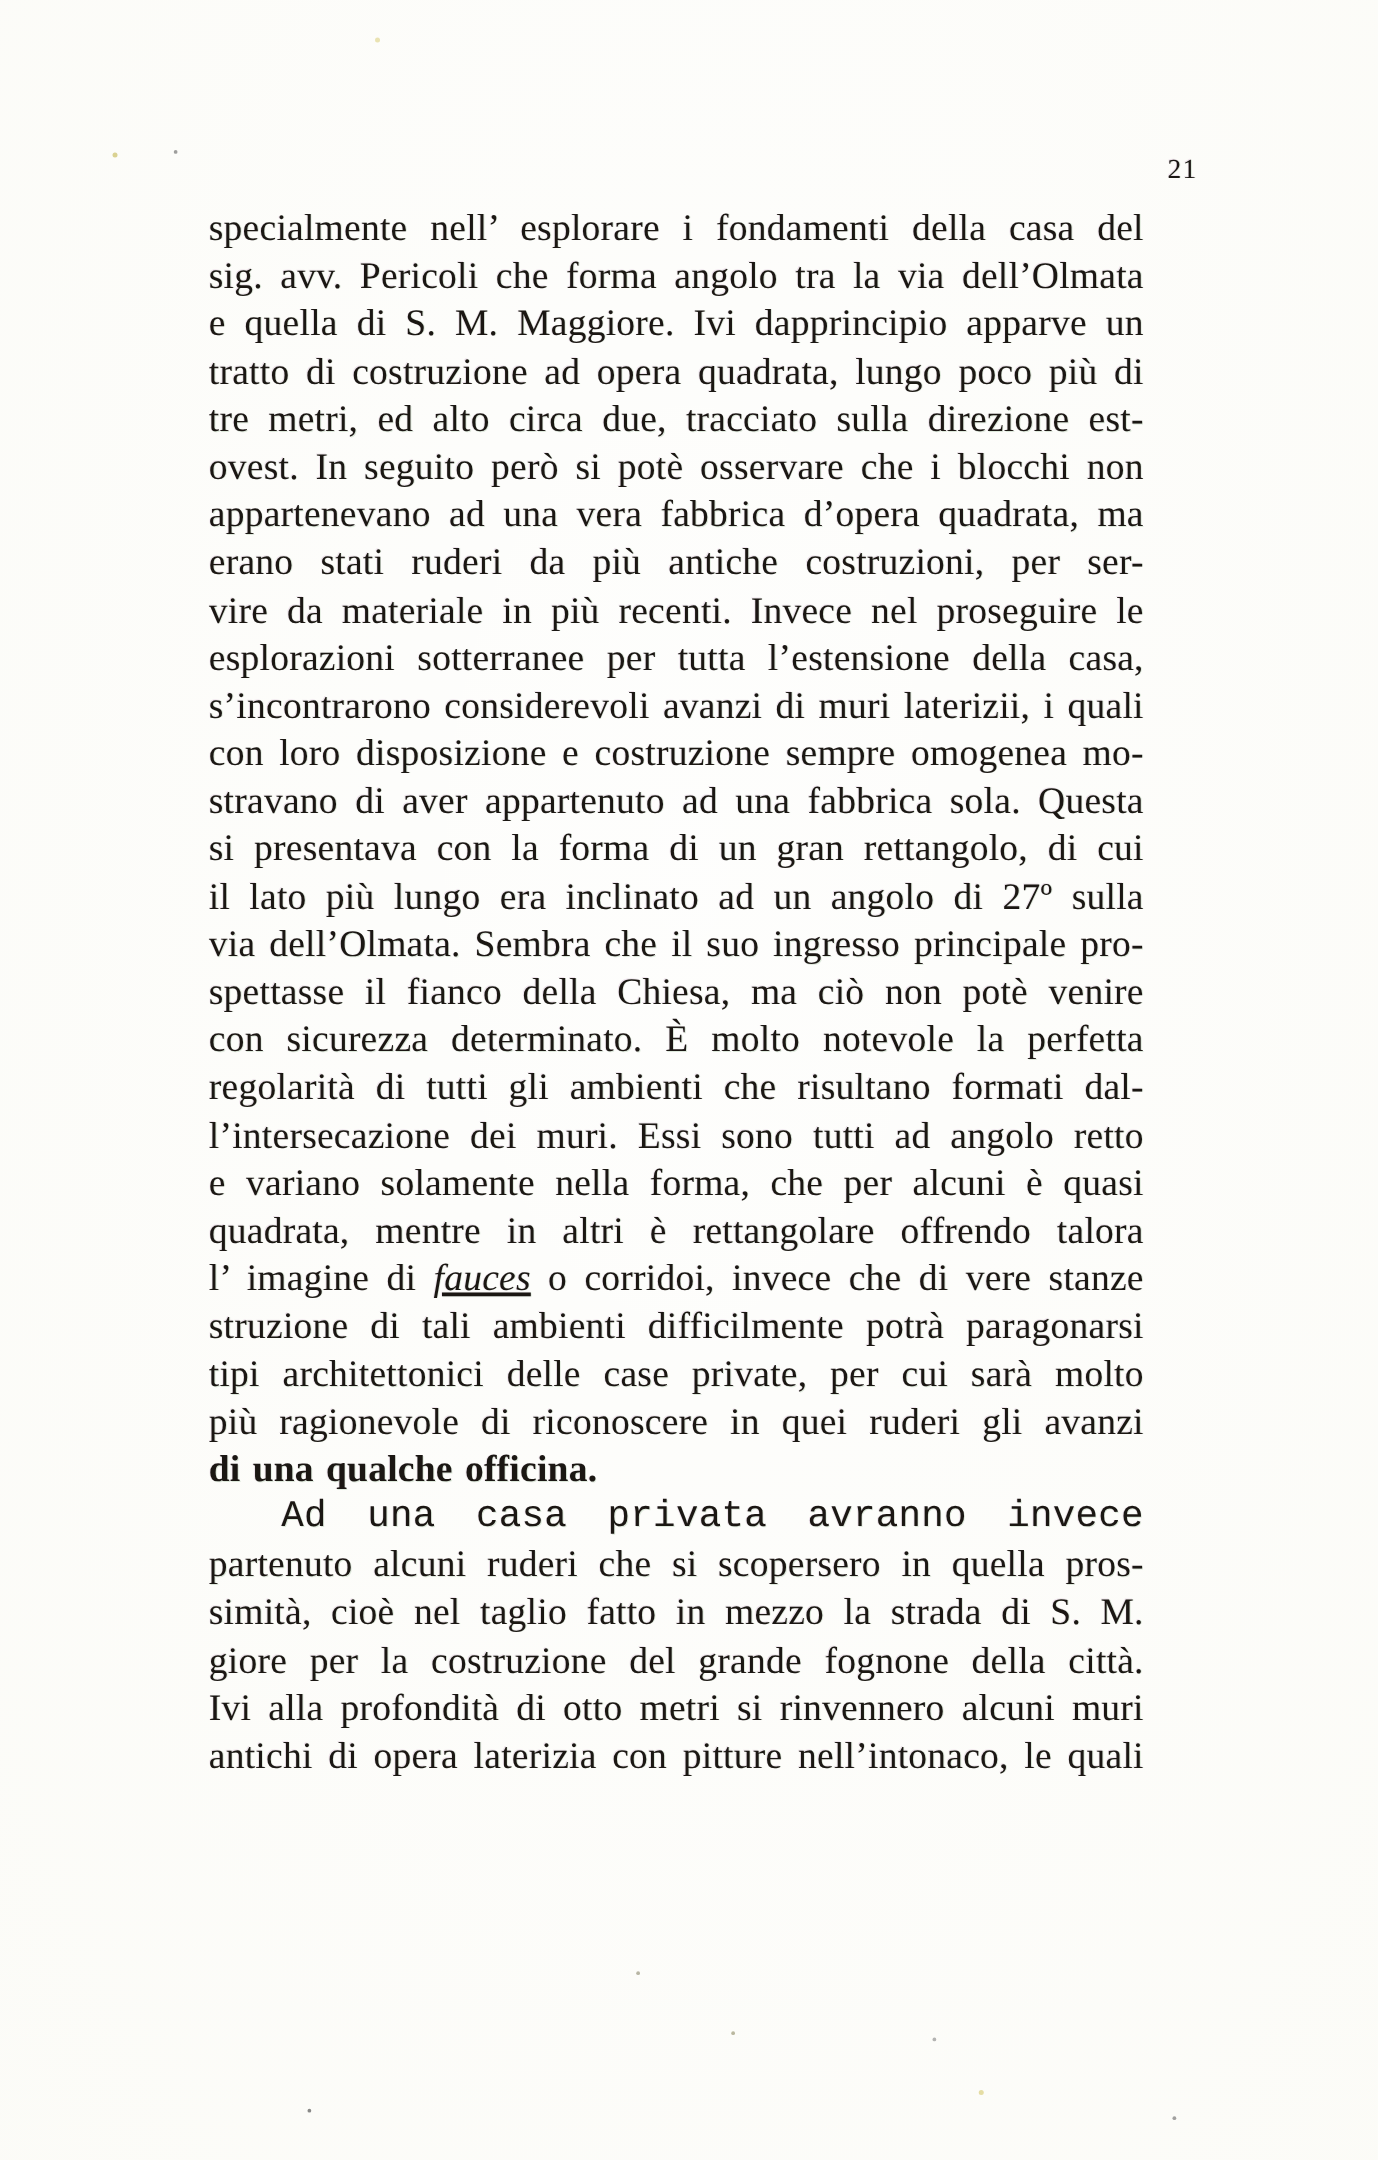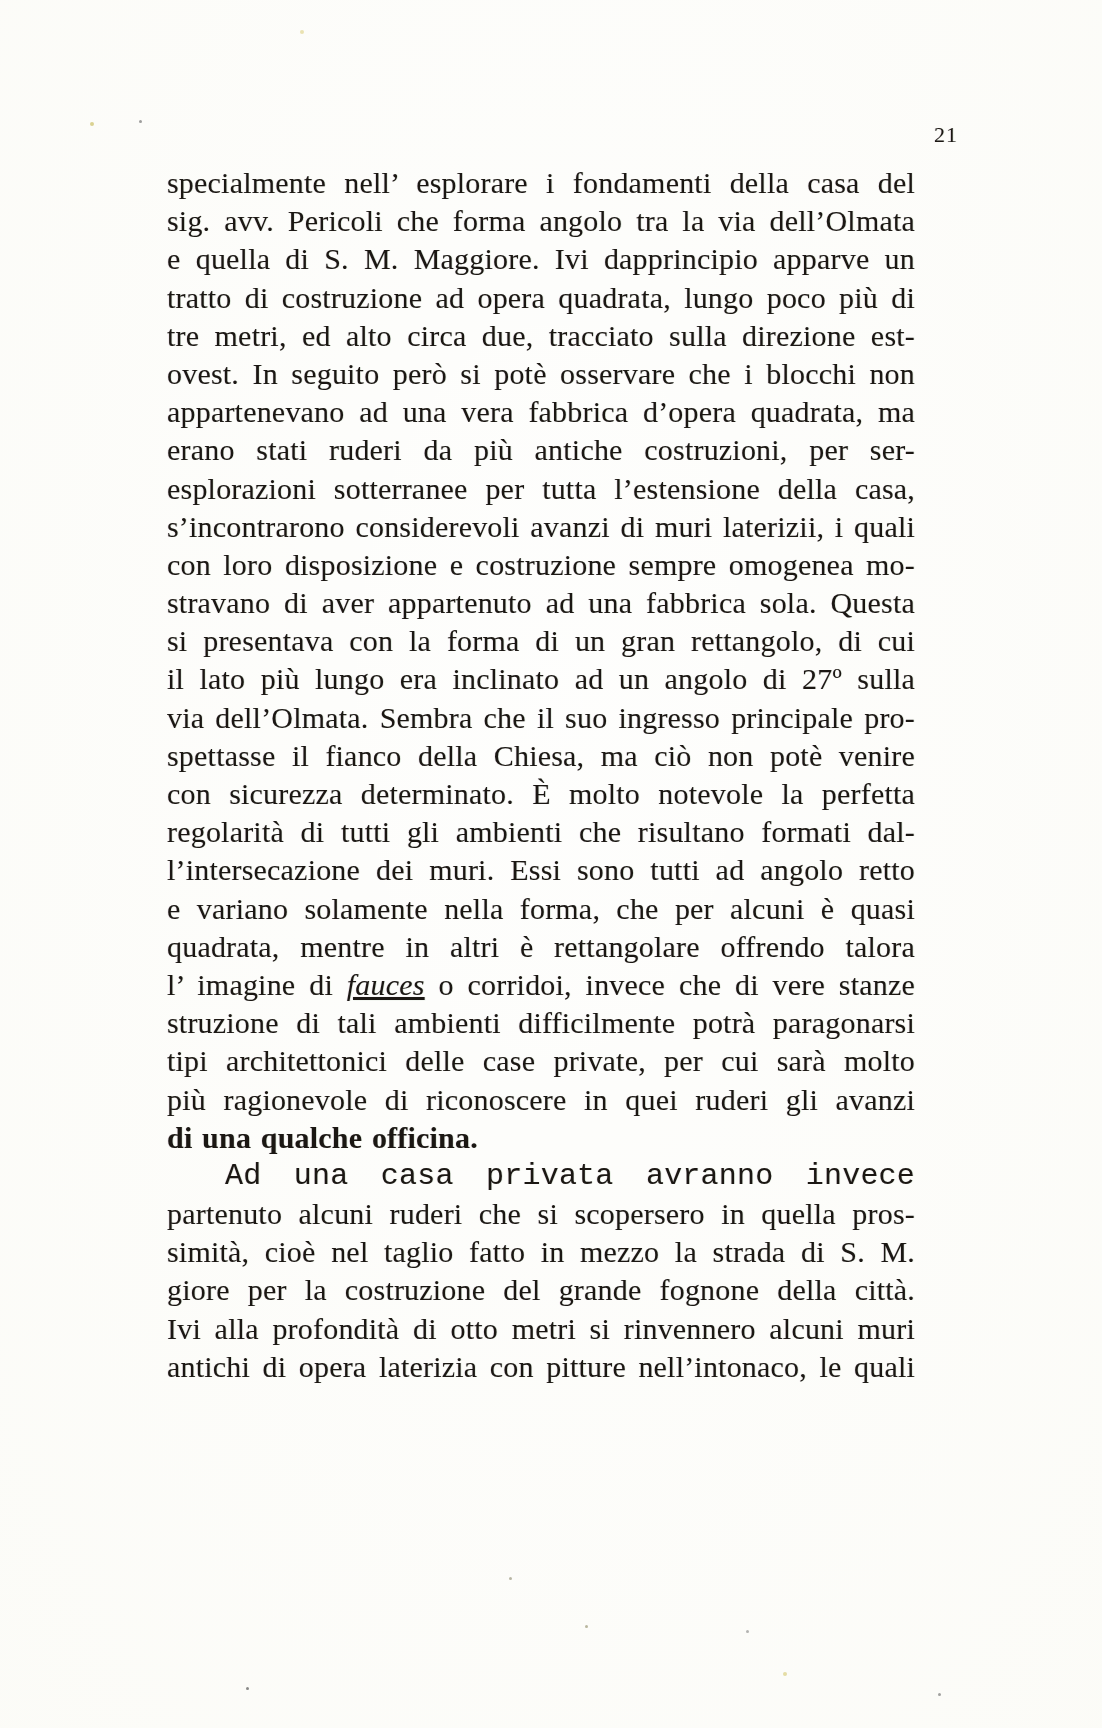--- a/index.html
+++ b/index.html
@@ -80,20 +80,21 @@
 
   <div class="text-block">
       <div class="line"><span>specialmente nell’ esplorare i fondamenti della casa del</span></div>
       <div class="line"><span>sig. avv. Pericoli che forma angolo tra la via dell’Olmata</span></div>
       <div class="line"><span>e quella di S. M. Maggiore. Ivi dapprincipio apparve un</span></div>
       <div class="line"><span>tratto di costruzione ad opera quadrata, lungo poco più di</span></div>
       <div class="line"><span>tre metri, ed alto circa due, tracciato sulla direzione est-</span></div>
       <div class="line"><span>ovest. In seguito però si potè osservare che i blocchi non</span></div>
       <div class="line"><span>appartenevano ad una vera fabbrica d’opera quadrata, ma</span></div>
       <div class="line"><span>erano stati ruderi da più antiche costruzioni, per ser-</span></div>
+      <div class="line"><span>vire da materiale in più recenti. Invece nel proseguire le</span></div>
       <div class="line"><span>esplorazioni sotterranee per tutta l’estensione della casa,</span></div>
       <div class="line"><span>s’incontrarono considerevoli avanzi di muri laterizii, i quali</span></div>
       <div class="line"><span>con loro disposizione e costruzione sempre omogenea mo-</span></div>
       <div class="line"><span>stravano di aver appartenuto ad una fabbrica sola. Questa</span></div>
       <div class="line"><span>si presentava con la forma di un gran rettangolo, di cui</span></div>
       <div class="line"><span>il lato più lungo era inclinato ad un angolo di 27º sulla</span></div>
       <div class="line"><span>via dell’Olmata. Sembra che il suo ingresso principale pro-</span></div>
       <div class="line"><span>spettasse il fianco della Chiesa, ma ciò non potè venire</span></div>
       <div class="line"><span>con sicurezza determinato. È molto notevole la perfetta</span></div>
       <div class="line"><span>regolarità di tutti gli ambienti che risultano formati dal-</span></div>

